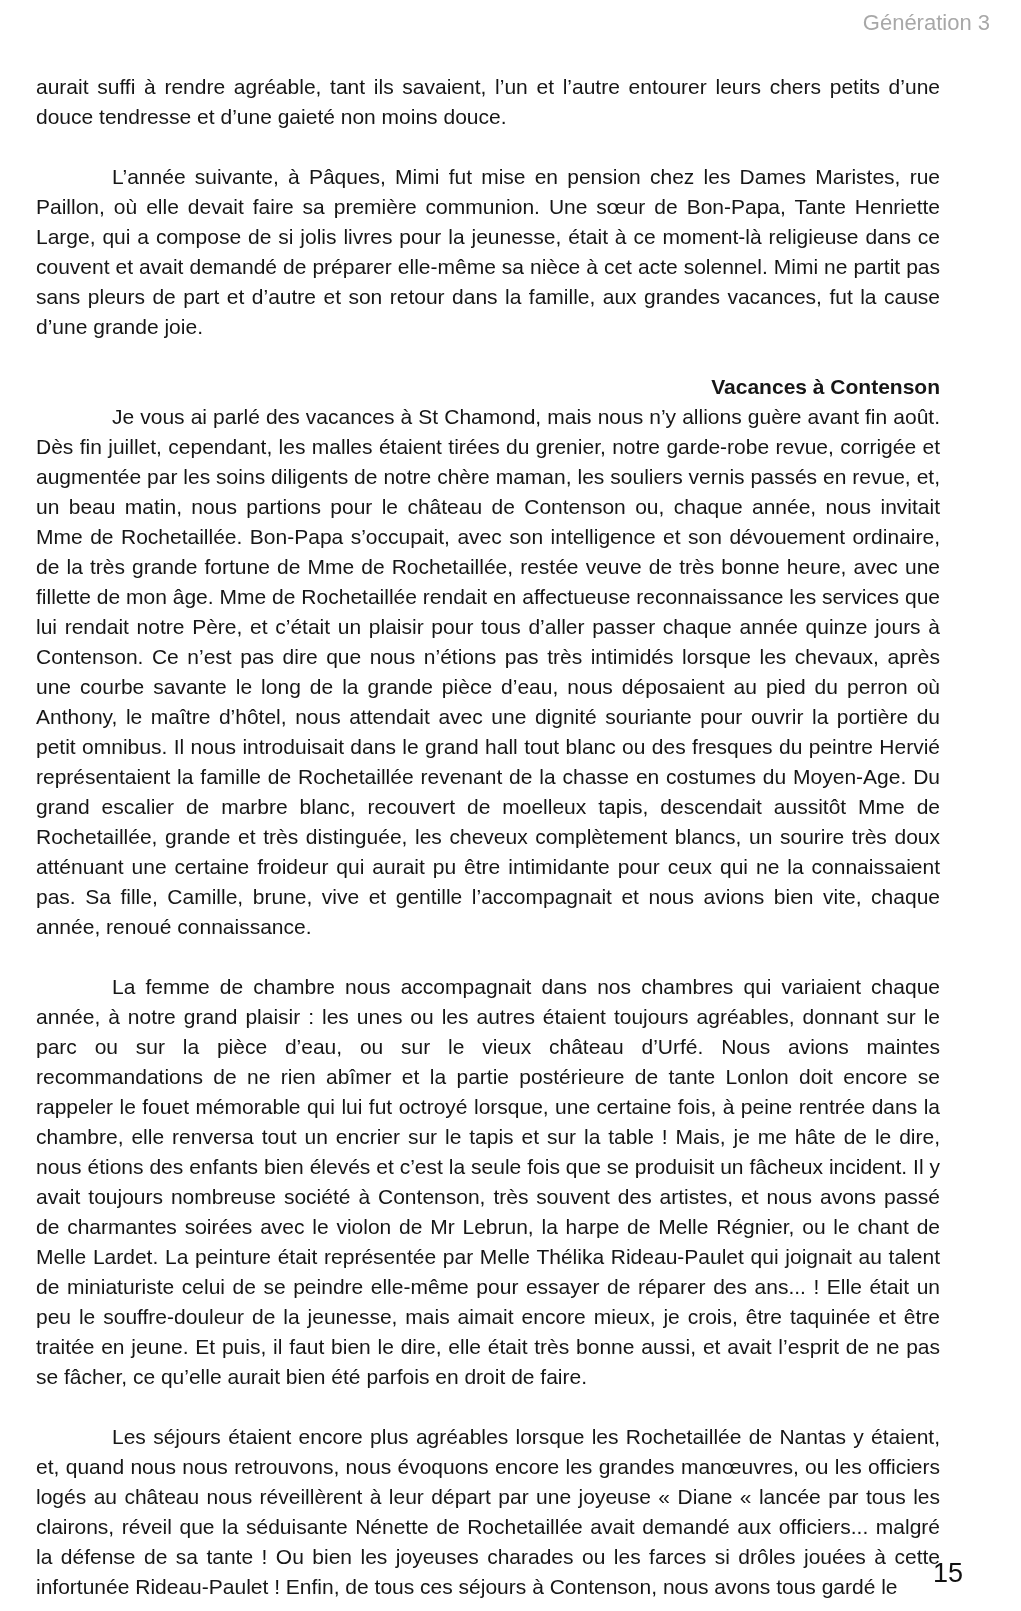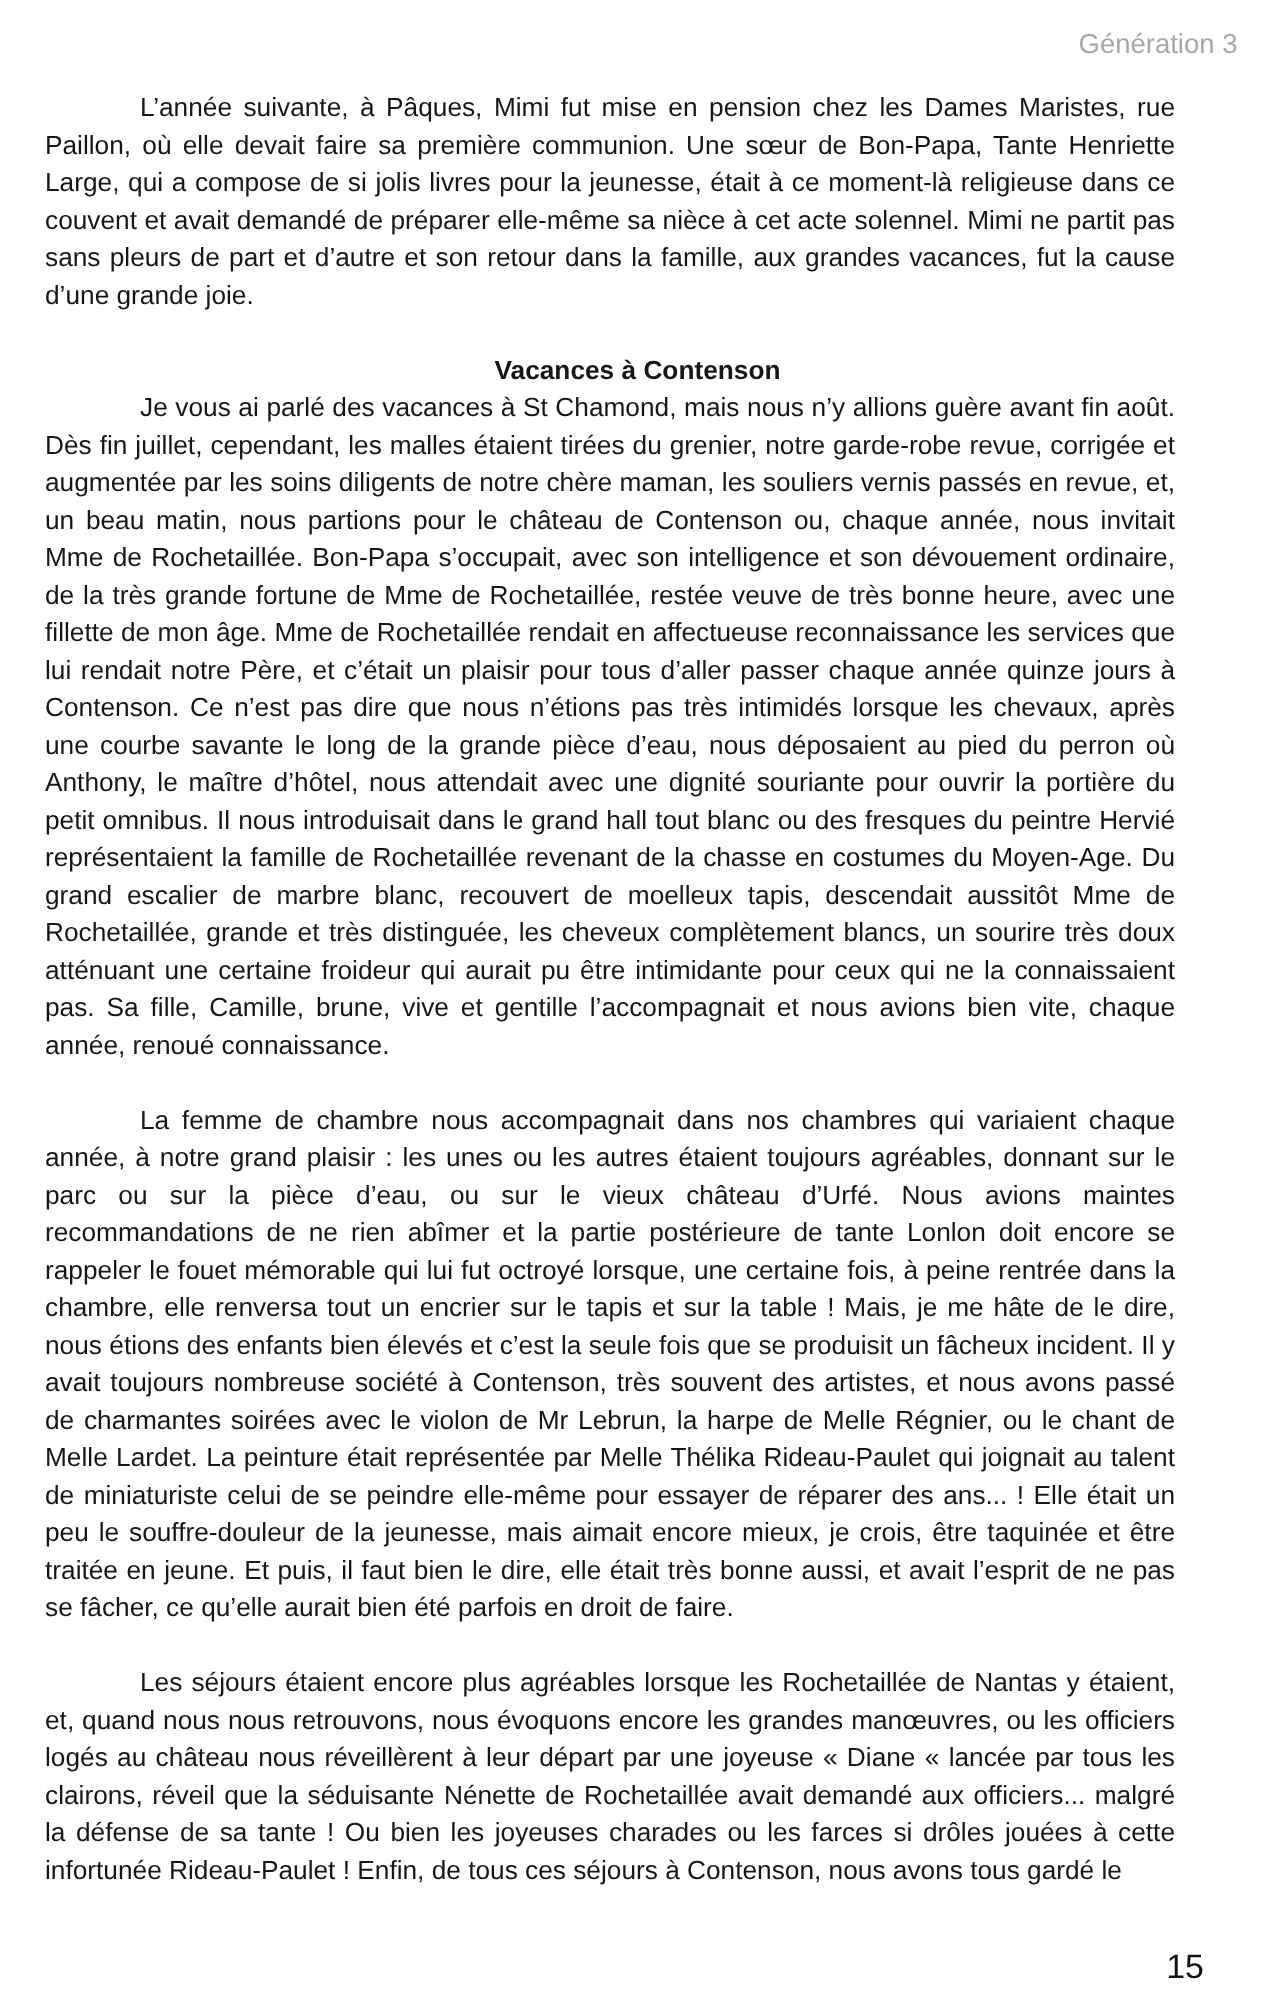--- a/index.html
+++ b/index.html
@@ -10,21 +10,21 @@
   body {
     width: 1021px;
     height: 1611px;
     position: relative;
     font-family: "Liberation Sans", sans-serif;
     color: #161616;
     overflow: hidden;
   }
   .page-header {
     position: absolute;
-    top: 21px;
+    top: 9px;
     right: 31px;
     font-size: 22px;
     line-height: 28px;
     color: #a8a8a8;
   }
   .doc-body {
     position: absolute;
     top: 72px;
     left: 36px;
     width: 904px;
@@ -37,36 +37,37 @@
     text-indent: 76px;
   }
   .doc-body p.continuation {
     text-indent: 0;
   }
   .section-heading {
     font-size: 21px;
     line-height: 30px;
     font-weight: bold;
     margin: 0 0 0 44px;
-    text-align: center;
+    text-align: right;
   }
   .page-number {
     position: absolute;
     right: 58px;
     bottom: 22px;
     font-size: 27px;
     color: #111111;
   }
 </style>
 </head>
 <body>
 
 <div class="page-header">Génération 3</div>
 
 <div class="doc-body">
+  <p class="continuation">aurait suffi à  rendre agréable, tant ils savaient, l’un et l’autre entourer leurs chers  petits d’une douce tendresse et d’une gaieté non moins douce.</p>
   <p>L’année suivante, à Pâques, Mimi fut mise en pension chez les Dames Maristes, rue Paillon, où elle devait faire sa première communion. Une sœur de Bon-Papa, Tante Henriette Large, qui a compose de si jolis livres pour la jeunesse, était à ce moment-là religieuse dans  ce couvent et avait demandé de préparer elle-même sa nièce à cet acte solennel. Mimi ne  partit pas sans pleurs de part et d’autre et son retour dans la famille, aux grandes vacances,  fut la cause d’une grande joie.</p>
   <h2 class="section-heading">Vacances à Contenson</h2>
   <p>Je vous ai parlé des vacances à St Chamond, mais nous n’y allions guère avant fin  août. Dès fin juillet, cependant, les malles étaient tirées du grenier, notre garde-robe revue,  corrigée et augmentée par les soins diligents de notre chère maman, les souliers vernis passés  en revue, et, un beau matin, nous partions pour le château de Contenson ou, chaque année,  nous invitait Mme de Rochetaillée. Bon-Papa s’occupait, avec son intelligence et son  dévouement ordinaire, de la très grande fortune de Mme de Rochetaillée, restée veuve de très  bonne heure, avec une fillette de mon âge. Mme de Rochetaillée rendait en affectueuse  reconnaissance les services que lui rendait notre Père, et c’était un plaisir pour tous d’aller  passer chaque année quinze jours à Contenson. Ce n’est pas dire que nous n’étions pas très  intimidés lorsque les chevaux, après une courbe savante le long de la grande pièce d’eau, nous  déposaient au pied du perron où Anthony, le maître d’hôtel, nous attendait avec une dignité  souriante pour ouvrir la portière du petit omnibus. Il nous introduisait dans le grand hall tout  blanc ou des fresques du peintre Hervié représentaient la famille de Rochetaillée revenant de  la chasse en costumes du Moyen-Age. Du grand escalier de marbre blanc, recouvert de  moelleux tapis, descendait aussitôt Mme de Rochetaillée, grande et très distinguée, les  cheveux complètement blancs, un sourire très doux atténuant une certaine froideur qui aurait  pu être intimidante pour ceux qui ne la connaissaient pas. Sa fille, Camille, brune, vive et  gentille l’accompagnait et nous avions bien vite, chaque année, renoué connaissance.</p>
   <p>La femme de chambre nous accompagnait dans nos chambres qui variaient chaque année, à notre grand plaisir : les unes ou les autres étaient toujours agréables, donnant sur le parc ou sur la pièce d’eau, ou sur le vieux château d’Urfé. Nous avions maintes recommandations de ne rien abîmer et la partie postérieure de tante Lonlon doit encore se rappeler le fouet mémorable qui lui fut octroyé lorsque, une certaine fois, à peine rentrée dans la chambre, elle renversa tout un encrier sur le tapis et sur la table ! Mais, je me hâte de le  dire, nous étions des enfants bien élevés et c’est la seule fois que se produisit un fâcheux  incident.  Il y avait toujours nombreuse société à Contenson, très souvent des artistes, et nous  avons passé de charmantes soirées avec le violon de Mr Lebrun, la harpe de Melle Régnier,  ou le chant de Melle Lardet. La peinture était représentée par Melle Thélika Rideau-Paulet qui  joignait au talent de miniaturiste celui de se peindre elle-même pour essayer de réparer des  ans... ! Elle était un peu le souffre-douleur de la jeunesse, mais aimait encore mieux, je crois, être taquinée et être traitée en jeune. Et puis, il faut bien le dire, elle était très bonne aussi, et  avait l’esprit de ne pas se fâcher, ce qu’elle aurait bien été parfois en droit de faire.</p>
   <p>Les séjours étaient encore plus agréables lorsque les Rochetaillée de Nantas y étaient, et, quand nous nous retrouvons, nous évoquons encore les grandes manœuvres, ou les  officiers logés au château nous réveillèrent à leur départ par une joyeuse « Diane «  lancée par  tous les clairons, réveil que la séduisante Nénette de Rochetaillée avait demandé aux  officiers... malgré la défense de sa tante ! Ou bien les joyeuses charades ou les farces si drôles  jouées à cette infortunée Rideau-Paulet ! Enfin, de tous ces séjours à Contenson, nous avons  tous gardé le</p>
 </div>
 
 <div class="page-number">15</div>
 
 </body></html>

